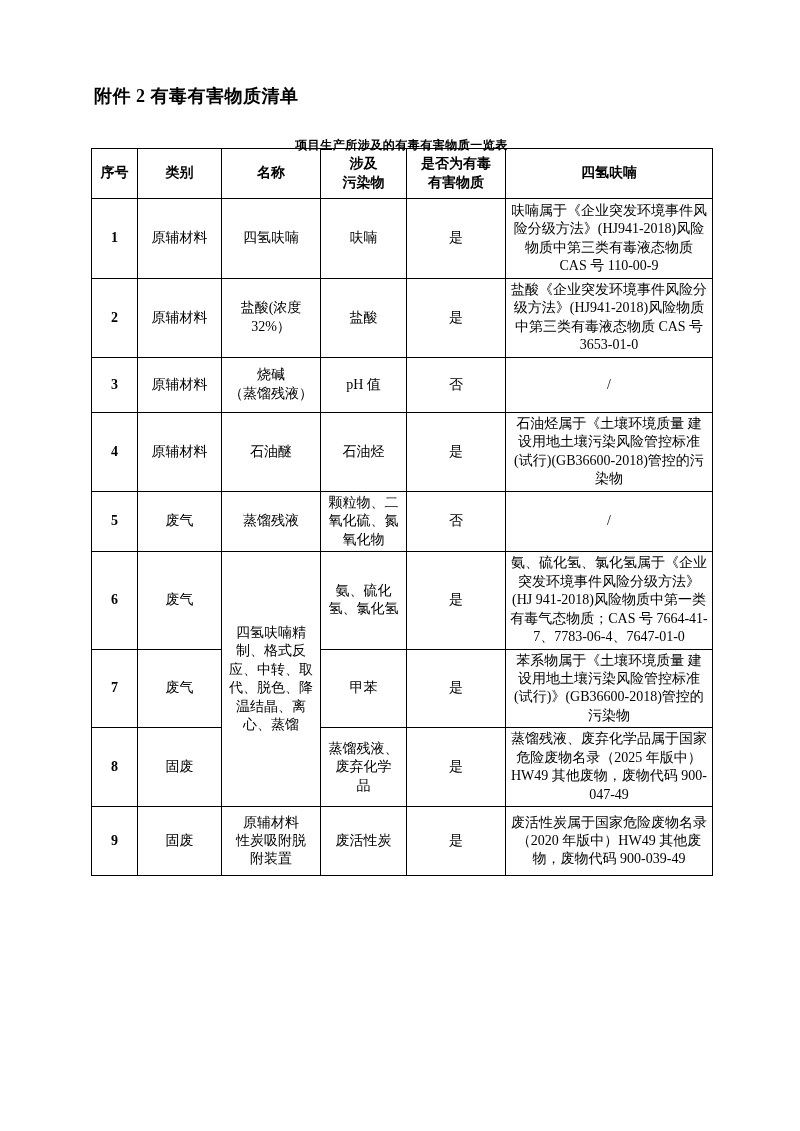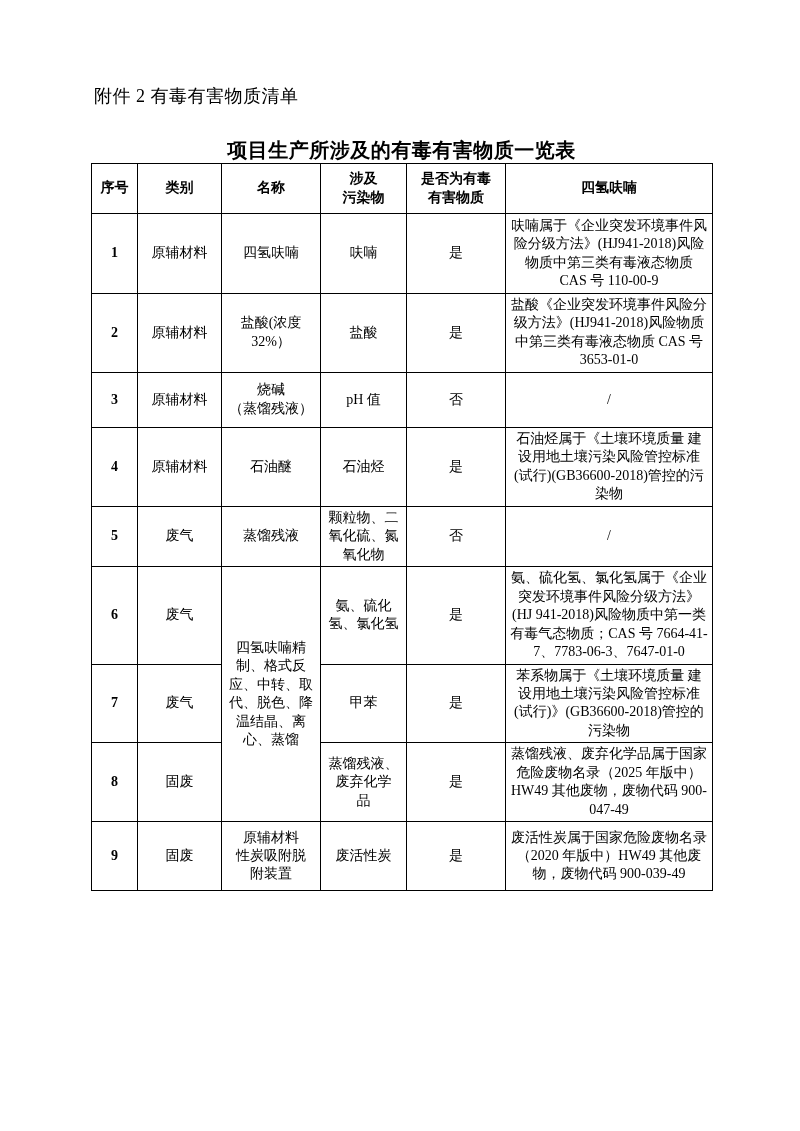--- a/index.html
+++ b/index.html
@@ -13,38 +13,38 @@
     height: 1131px;
     position: relative;
     font-family: "Liberation Serif", "DejaVu Serif", serif;
     color: #000;
   }
   .doc-title {
     position: absolute;
     left: 94px;
     top: 84px;
     font-size: 18px;
-    font-weight: normal;
+    font-weight: bold;
     letter-spacing: 0.5px;
     white-space: nowrap;
   }
   .table-caption {
     position: absolute;
     left: 91px;
     top: 137px;
     width: 621px;
     text-align: center;
-    font-size: 20px;
+    font-size: 12px;
     font-weight: bold;
     letter-spacing: 0.5px;
   }
   .table-wrap {
     position: absolute;
     left: 91px;
-    top: 163px;
+    top: 148px;
   }
   table {
     border-collapse: collapse;
     table-layout: fixed;
     width: 621px;
   }
   td, th {
     border: 1px solid #000;
     text-align: center;
     vertical-align: middle;
@@ -141,21 +141,21 @@
         <td>废气</td>
         <td class="pre" rowspan="3">四氢呋喃精
 制、格式反
 应、中转、取
 代、脱色、降
 温结晶、离
 心、蒸馏</td>
         <td class="pre">氨、硫化
 氢、氯化氢</td>
         <td>是</td>
-        <td>氨、硫化氢、氯化氢属于《企业突发环境事件风险分级方法》(HJ 941-2018)风险物质中第一类有毒气态物质；CAS 号 7664-41-7、7783-06-3、7647-01-0</td>
+        <td>氨、硫化氢、氯化氢属于《企业突发环境事件风险分级方法》(HJ 941-2018)风险物质中第一类有毒气态物质；CAS 号 7664-41-7、7783-06-4、7647-01-0</td>
       </tr>
 
       <tr style="height:77px">
         <td class="num">7</td>
         <td>废气</td>
         <td class="pre">甲苯</td>
         <td>是</td>
         <td>苯系物属于《土壤环境质量 建设用地土壤污染风险管控标准(试行)》(GB36600-2018)管控的污染物</td>
       </tr>
 

